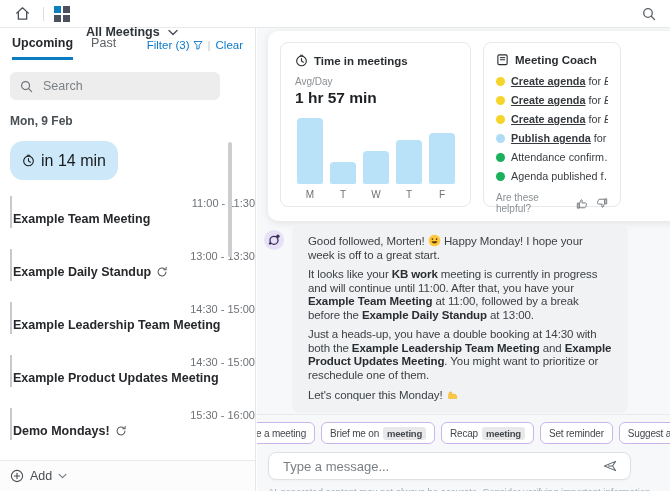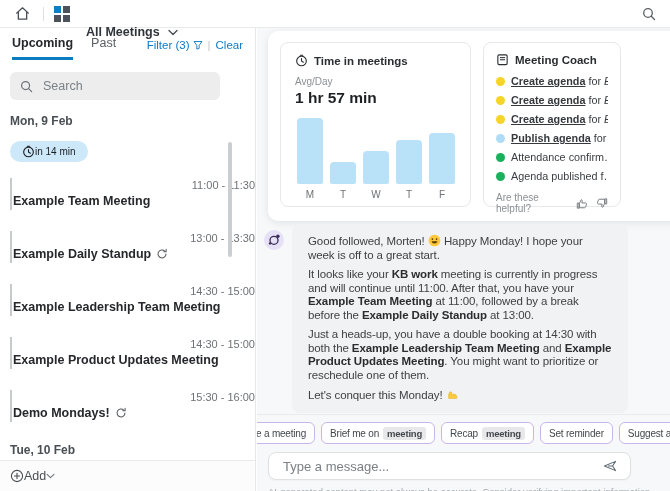--- a/index.html
+++ b/index.html
@@ -26,28 +26,28 @@
   .tab{font-size:12.5px;color:#5A6065;padding-bottom:7px;margin-right:18px;cursor:pointer;border-bottom:3px solid transparent;}
   .tab.active{font-weight:700;color:#26292C;border-bottom:3px solid #0A7CC2;}
   .filter-links{margin-left:auto;display:flex;align-items:center;gap:5px;padding-bottom:9px;font-size:11.5px;}
   .filter-link{display:flex;align-items:center;gap:3px;color:#0B7AC9;}
   .clear-link{color:#0B7AC9;}
   .sep{color:#C3C7CA;}
   .search-box{margin:12px 12px 0 10px;width:210px;height:28px;background:#EDEDEE;border-radius:6px;display:flex;align-items:center;padding:0 10px;gap:8px;}
   .search-box input{border:0;background:transparent;outline:none;font-size:12.5px;color:#333;width:100%;font-family:inherit;}
   input::placeholder{color:#7A8085;}
   .date-header{margin:14px 0 0 10px;font-size:12px;font-weight:600;color:#494F54;}
-  .pill{margin:13px 0 0 10px;display:inline-flex;align-items:center;height:21px;padding:0 12px;background:#CDE8F9;border-radius:13px;font-size:10px;color:#1A1D1F;}
+  .pill{margin:13px 0 0 10px;display:inline-flex;align-items:center;gap:6px;height:39px;padding:0 12px;background:#CDE8F9;border-radius:13px;font-size:16px;color:#1A1D1F;}
   .meeting-list{margin:16px 0 0 10px;}
   .mtg{border-left:2px solid #C7CACC;padding:1px 0 2px 1px;margin-bottom:21px;cursor:pointer;text-align:right;}
   .mtg-time{font-size:11px;color:#6E7276;}
   .mtg-title{font-size:12.5px;font-weight:700;color:#26282B;margin-top:3px;display:flex;align-items:center;gap:5px;white-space:nowrap;}
   .recur{display:flex;}
   .sidebar-footer{position:absolute;left:0;right:0;bottom:0;height:31px;border-top:1px solid #E9EBEB;display:flex;align-items:center;padding:0 10px;background:#FCFCFC;}
-  .add-btn{display:flex;align-items:center;font-size:12.5px;color:#494F54;background:none;border:0;cursor:pointer;padding:0;}
+  .add-btn{display:flex;align-items:center;gap:6px;font-size:12.5px;color:#494F54;background:none;border:0;cursor:pointer;padding:0;}
   .scroll-thumb{position:absolute;right:23px;top:114px;width:4px;height:115px;background:#CBCDCF;border-radius:2px;cursor:grab;}
 
   
   .main{position:absolute;top:28px;left:257px;right:0;bottom:0;background:#F7F8F9;overflow:hidden;}
   .widgets-panel{position:absolute;left:11px;top:3px;width:425px;height:190px;background:#fff;border-radius:10px;box-shadow:0 2px 8px rgba(0,0,0,.09);}
   .card{position:absolute;top:11px;height:165px;background:#fff;border:1px solid #E6E8E9;border-radius:8px;}
   .time-card{left:12px;width:191px;padding:11px 14px;}
   .coach-card{left:215px;width:138px;padding:10px 12px;}
   .card-header{display:flex;align-items:center;gap:6px;font-size:11.5px;font-weight:700;color:#2A2E31;white-space:nowrap;}
   .avg-label{margin-top:9px;font-size:10px;color:#8B9094;}

